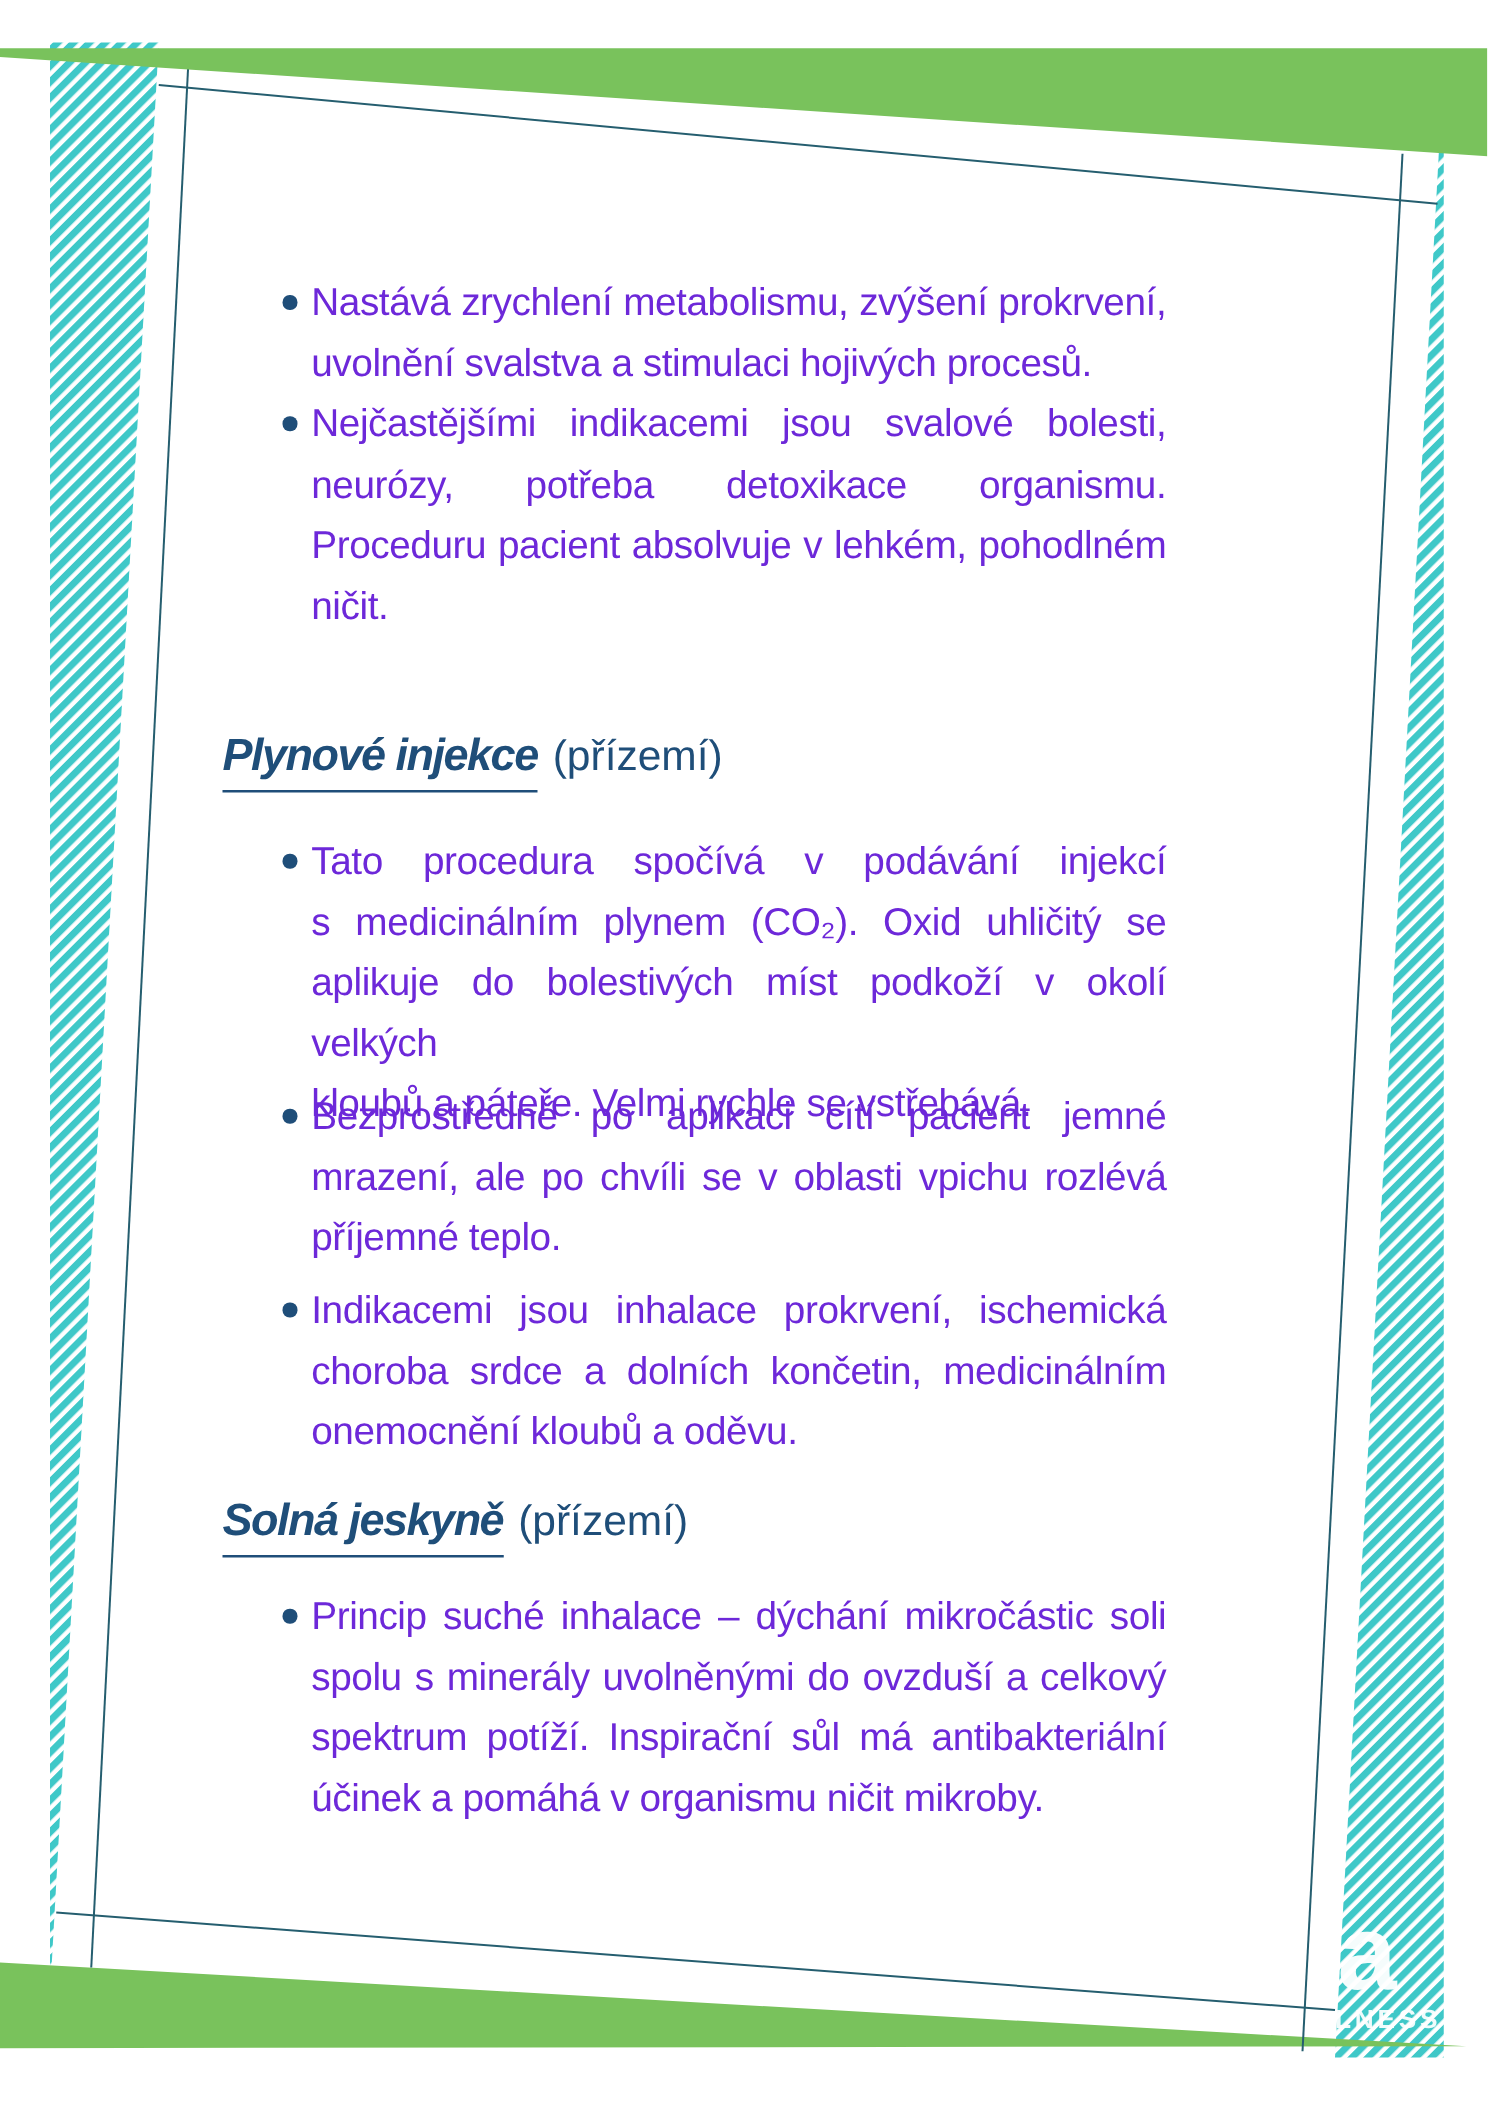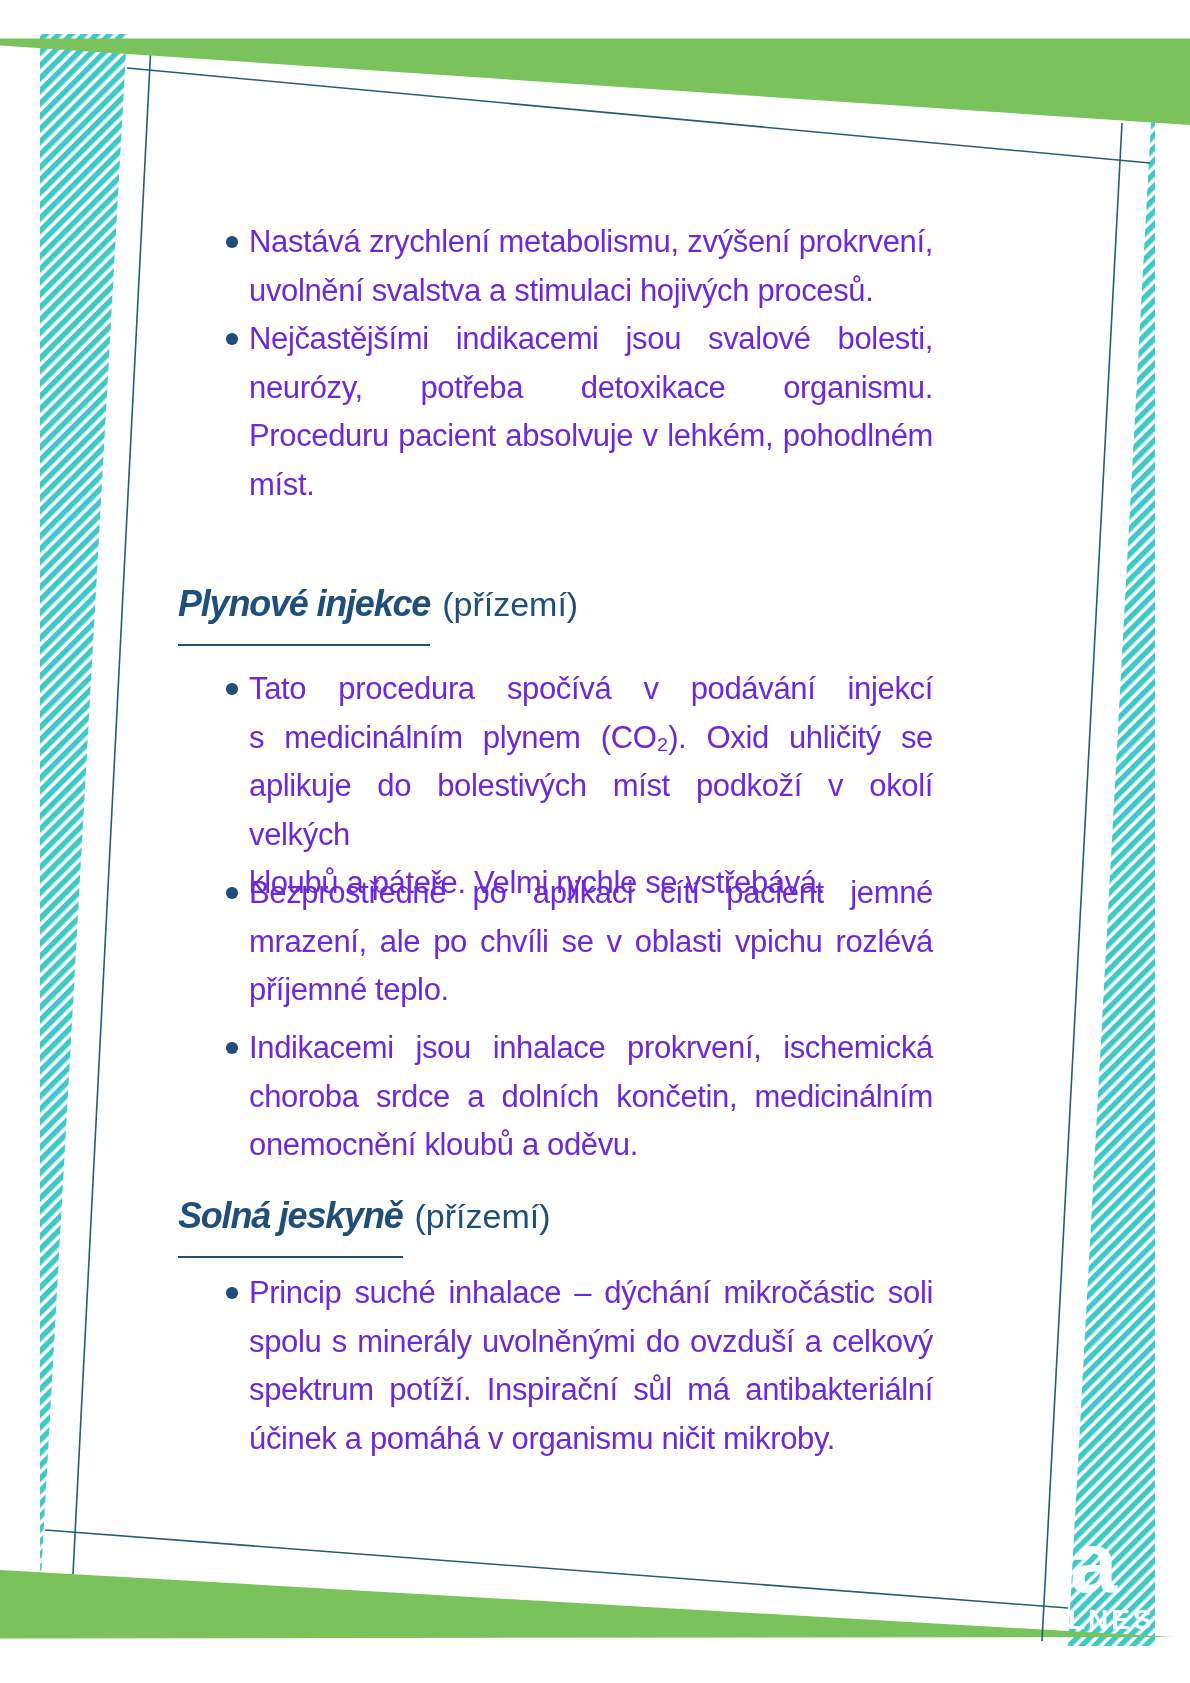--- a/index.html
+++ b/index.html
@@ -27,32 +27,32 @@
     text-align:justify;text-align-last:justify;
     white-space:normal;color:#6d28d9;
   }
   .ln.last{text-align:right;text-align-last:left;}
   .heading{
     position:absolute;left:178px;
     font-size:36px;line-height:48px;color:#1F4E79;white-space:nowrap;
   }
   .h-main{
     font-weight:bold;font-style:italic;letter-spacing:-1.2px;
-    border-bottom:2.5px solid #1F4E79;padding-bottom:20px;
+    border-bottom:2.5px solid #1F4E79;padding-bottom:8px;
   }
   .h-suffix{margin-left:12px;font-size:34px;}
   
   .wm-a{
     position:absolute;left:1070px;top:1520px;
     font-size:85px;font-weight:bold;line-height:1;
     color:rgba(255,255,255,0.95);
   }
   .wm-text{
     position:absolute;left:1068px;top:1604px;
-    font-size:28px;font-weight:600;letter-spacing:3px;
+    font-size:21px;font-weight:600;letter-spacing:3px;
     color:rgba(255,255,255,0.92);
   }
 </style>
 </head>
 <body>
 
 <div class="page">
 
   <svg class="deco" width="1190" height="1683" viewBox="0 0 1190 1683">
     <defs>
@@ -86,21 +86,21 @@
       <div class="ln">Nastává zrychlení metabolismu, zvýšení prokrvení,</div>
       <div class="ln last">uvolnění svalstva a stimulaci hojivých procesů.</div>
     </div>
   </div>
   <div class="bullets" style="top:315px">
     <div class="bullet-item">
       <span class="dot"></span>
       <div class="ln">Nejčastějšími indikacemi jsou svalové bolesti,</div>
       <div class="ln">neurózy, potřeba detoxikace organismu.</div>
       <div class="ln">Proceduru pacient absolvuje v lehkém, pohodlném</div>
-      <div class="ln last">míst.</div>
+      <div class="ln last">ničit.</div>
     </div>
   </div>
 
   <div class="heading" style="top:580px">
     <span class="h-main">Plynové injekce</span><span class="h-suffix">(přízemí)</span>
   </div>
 
   <div class="bullets" style="top:869px">
     <div class="bullet-item">
       <span class="dot"></span>

